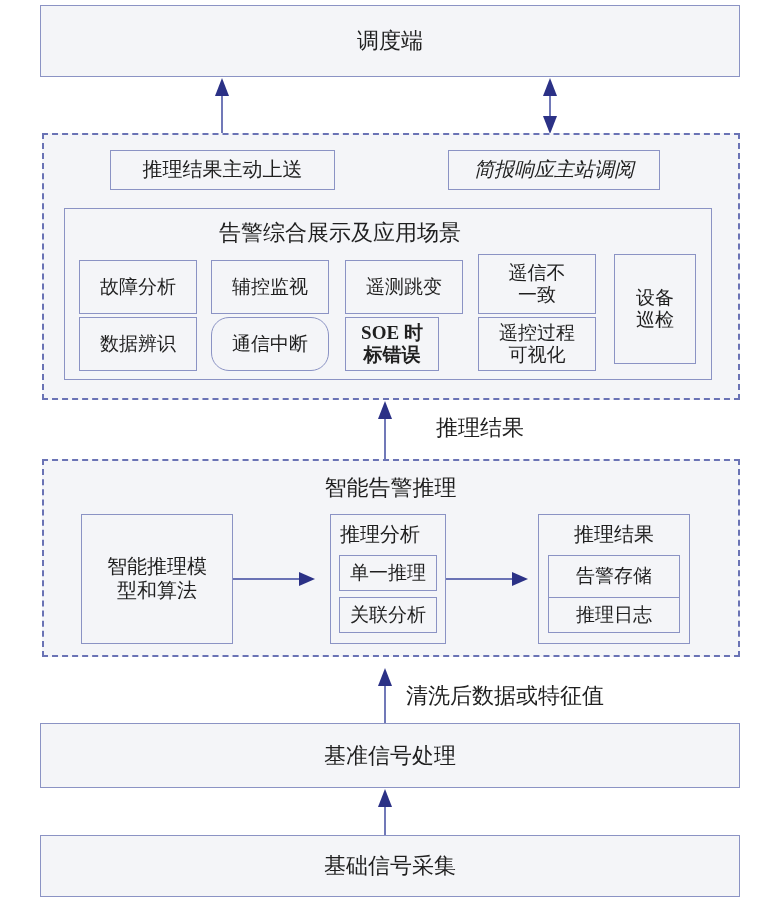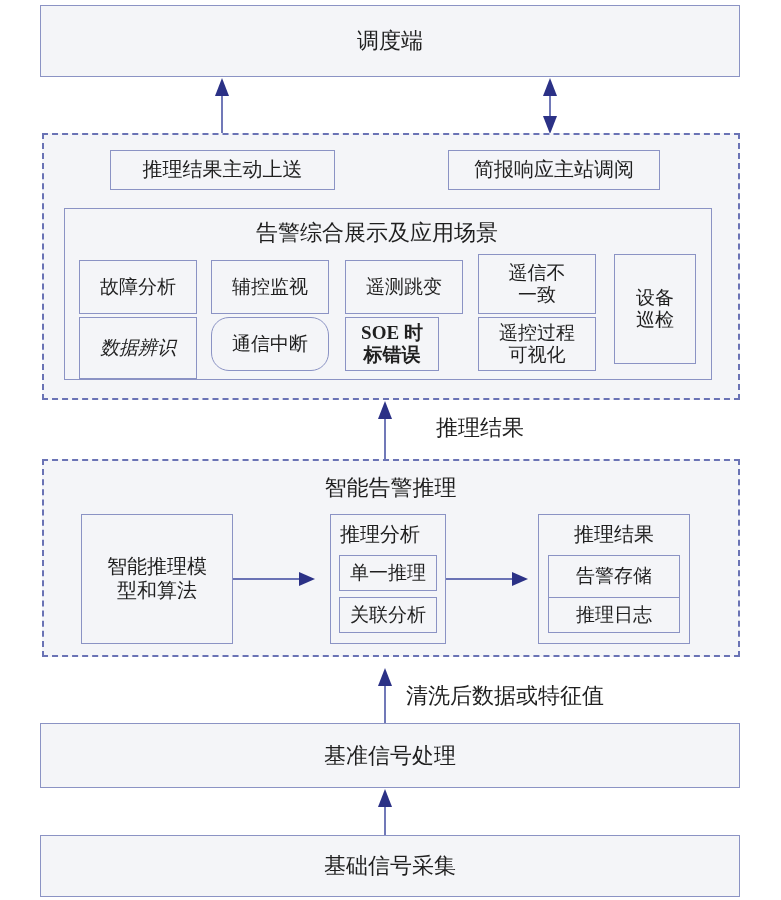--- a/index.html
+++ b/index.html
@@ -102,48 +102,48 @@
   <div class="arrow-v" style="left:549px; top:95px; height:22px;"></div>
   <div class="head-up" style="left:543px; top:78px;"></div>
   <div class="head-down" style="left:543px; top:116px;"></div>
 
   <div class="dashed" style="left:42px; top:133px; width:698px; height:267px;"></div>
 
   <div class="box fs-md" style="left:110px; top:150px; width:225px; height:40px;">
     <span>推理结果主动上送</span>
   </div>
 
-  <div class="box fs-md" style="left:448px; top:150px; width:212px; height:40px;">
+  <div class="box fs-md" style="left:448px; top:150px; width:212px; height:40px;font-style:italic;">
     <span>简报响应主站调阅</span>
   </div>
 
   <div class="panel" style="left:64px; top:208px; width:648px; height:172px;"></div>
 
-  <div class="plainlabel fs-lg" style="left:0; top:218px; width:680px; text-align:center;margin-left:37px;">告警综合展示及应用场景</div>
+  <div class="plainlabel fs-lg" style="left:0; top:218px; width:680px; text-align:center;">告警综合展示及应用场景</div>
 
   <div class="box fs-sm" style="left:79px; top:260px; width:118px; height:54px;">
     <span>故障分析</span>
   </div>
   <div class="box fs-sm" style="left:211px; top:260px; width:118px; height:54px;">
     <span>辅控监视</span>
   </div>
   <div class="box fs-sm" style="left:345px; top:260px; width:118px; height:54px;">
     <span>遥测跳变</span>
   </div>
   <div class="box fs-sm" style="left:478px; top:254px; width:118px; height:60px; white-space:pre-line;">
     <span>遥信不
 一致</span>
   </div>
 
   <div class="box fs-sm" style="left:614px; top:254px; width:82px; height:110px; white-space:pre-line;">
     <span>设备
 巡检</span>
   </div>
 
-  <div class="box fs-sm" style="left:79px; top:317px; width:118px; height:62px;font-style:italic;">
+  <div class="box fs-sm" style="left:79px; top:317px; width:118px; height:54px;">
     <span>数据辨识</span>
   </div>
   <div class="box fs-sm" style="left:211px; top:317px; width:118px; height:54px;border-radius:18px;">
     <span>通信中断</span>
   </div>
   <div class="box fs-sm" style="left:345px; top:317px; width:94px; height:54px; white-space:pre-line; font-weight:bold;">
     <span>SOE 时
 标错误</span>
   </div>
   <div class="box fs-sm" style="left:478px; top:317px; width:118px; height:54px; white-space:pre-line;">

